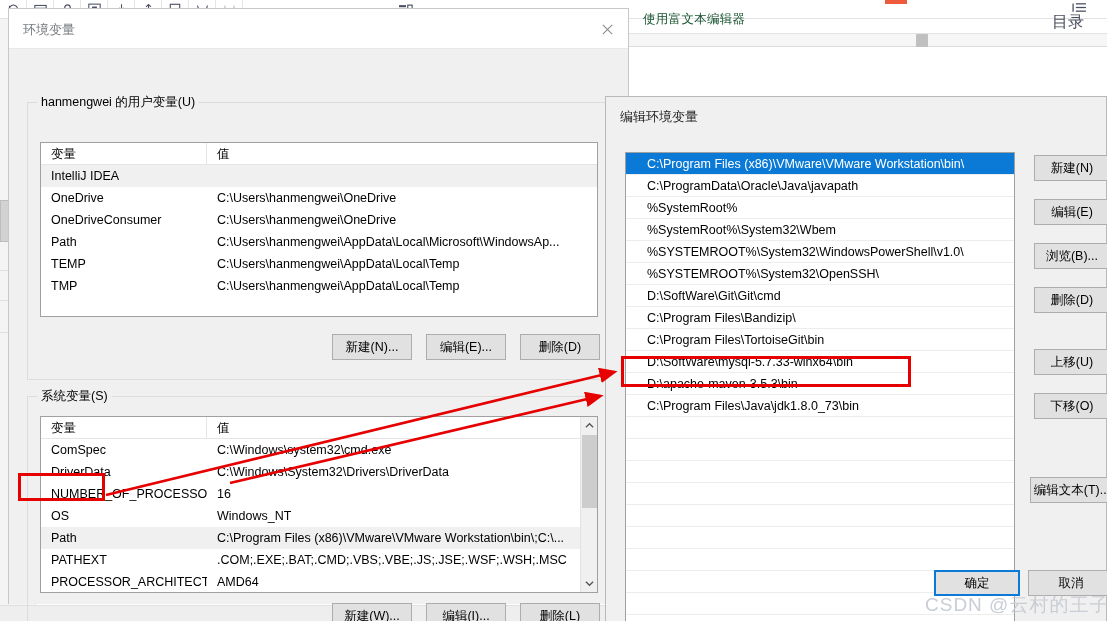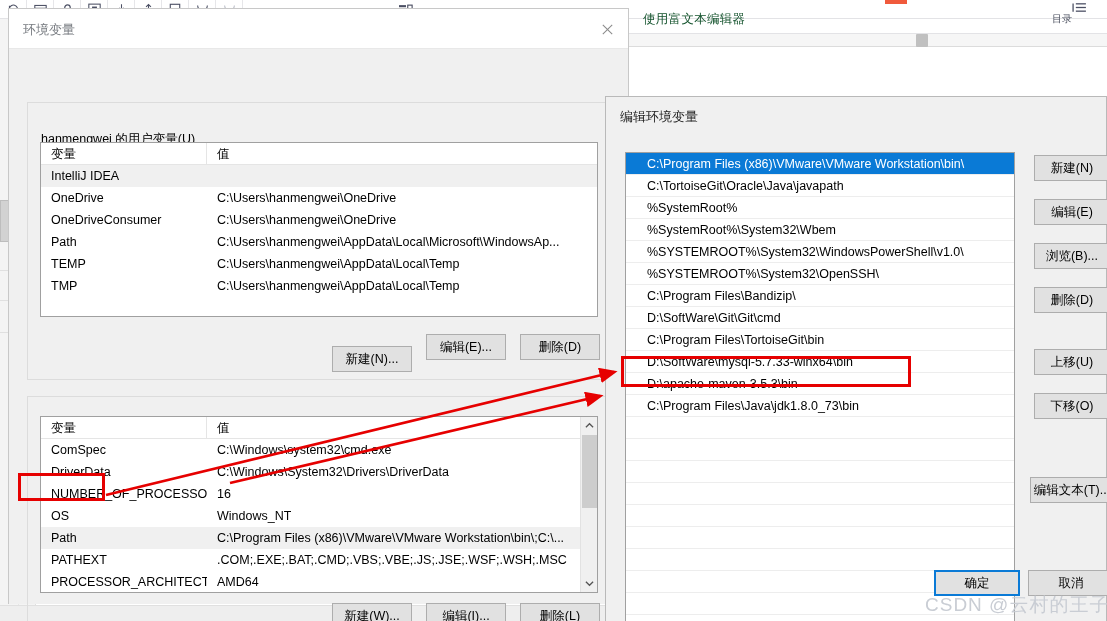--- a/index.html
+++ b/index.html
@@ -33,21 +33,21 @@
 
   .bg-rt-label {
     position: absolute; left: 643px; top: 11px;
     font-size: 12.5px; color: #14532d; letter-spacing: .3px;
   }
   .bg-dir-icon {
     position: absolute; left: 1072px; top: 2px; color: #4b4f63;
   }
   .bg-dir-label {
     position: absolute; left: 1052px; top: 12px;
-    font-size: 10px; color: #4a4f5e;
+    font-size: 16px; color: #4a4f5e;
   }
   .bg-hline {
     position: absolute; left: 600px; top: 33px; width: 507px; height: 1px; background: #e3e3e6;
   }
   .bg-hscroll {
     position: absolute; left: 600px; top: 34px; width: 507px; height: 13px;
     background: #f6f6f6; border-bottom: 1px solid #dcdcdc;
   }
   .bg-hscroll-thumb {
     position: absolute; left: 316px; top: 0px; width: 12px; height: 13px;
@@ -92,21 +92,21 @@
   }
   .dlg-main .closebtn {
     position: absolute; right: 6px; top: 8px; width: 30px; height: 24px;
     display:flex; align-items:center; justify-content:center; color:#8a8a8a;
   }
   .dlg-body { position: relative; width: 100%; height: 555px; background: #f0f0f0; }
 
   .group { position: absolute; }
   .group > .gl {
     position: absolute; left: 10px; top: -8px; background: #f0f0f0;
-    padding: 0 4px; font-size: 12.5px; color: #000; margin-top: 37px;
+    padding: 0 4px; font-size: 12.5px; color: #000;
   }
   .group > .gbox {
     position: absolute; left: 0; top: 0; width: 100%; height: 100%;
     border: 1px solid #dcdcdc;
   }
 
   
   .lw {
     position: absolute; background: #ffffff; border: 1px solid #a0a0a0;
     overflow: hidden;
@@ -344,21 +344,21 @@
                 <div class="c1">TEMP</div>
                 <div class="c2">C:\Users\hanmengwei\AppData\Local\Temp</div>
               </div>
               <div class="lw-row">
                 <div class="c1">TMP</div>
                 <div class="c2">C:\Users\hanmengwei\AppData\Local\Temp</div>
               </div>
             </div>
         </div>
 
-        <div class="btn" style="left:305px; top:244px; width:80px; height:26px;">新建(N)...</div>
+        <div class="btn" style="left:305px; top:232px; width:80px; height:26px;">新建(N)...</div>
         <div class="btn" style="left:399px; top:232px; width:80px; height:26px;">编辑(E)...</div>
         <div class="btn" style="left:493px; top:232px; width:80px; height:26px;">删除(D)</div>
       </div>
 
       <div class="group" style="left:18px; top:347px; width:583px; height:248px;">
         <div class="gbox"></div>
         <div class="gl">系统变量(S)</div>
 
         <div class="lw" style="left:13px; top:20px; width:558px; height:177px;">
           <div class="lw-head">
@@ -417,27 +417,27 @@
 
     </div>
   </div>
 
   <div class="dlg-edit">
     <div class="etitle">编辑环境变量</div>
 
     <div class="elist">
       <div id="edit-rows">
           <div class="erow sel">C:\Program Files (x86)\VMware\VMware Workstation\bin\</div>
-          <div class="erow">C:\TortoiseGit\Oracle\Java\javapath</div>
+          <div class="erow">C:\ProgramData\Oracle\Java\javapath</div>
           <div class="erow">%SystemRoot%</div>
           <div class="erow">%SystemRoot%\System32\Wbem</div>
           <div class="erow">%SYSTEMROOT%\System32\WindowsPowerShell\v1.0\</div>
           <div class="erow">%SYSTEMROOT%\System32\OpenSSH\</div>
+          <div class="erow">D:\SoftWare\Git\Git\cmd</div>
           <div class="erow">C:\Program Files\Bandizip\</div>
-          <div class="erow">D:\SoftWare\Git\Git\cmd</div>
           <div class="erow">C:\Program Files\TortoiseGit\bin</div>
           <div class="erow">D:\SoftWare\mysql-5.7.33-winx64\bin</div>
           <div class="erow">D:\apache-maven-3.5.3\bin</div>
           <div class="erow">C:\Program Files\Java\jdk1.8.0_73\bin</div>
           <div class="erow blank">&nbsp;</div>
           <div class="erow blank">&nbsp;</div>
           <div class="erow blank">&nbsp;</div>
           <div class="erow blank">&nbsp;</div>
           <div class="erow blank">&nbsp;</div>
           <div class="erow blank">&nbsp;</div>

